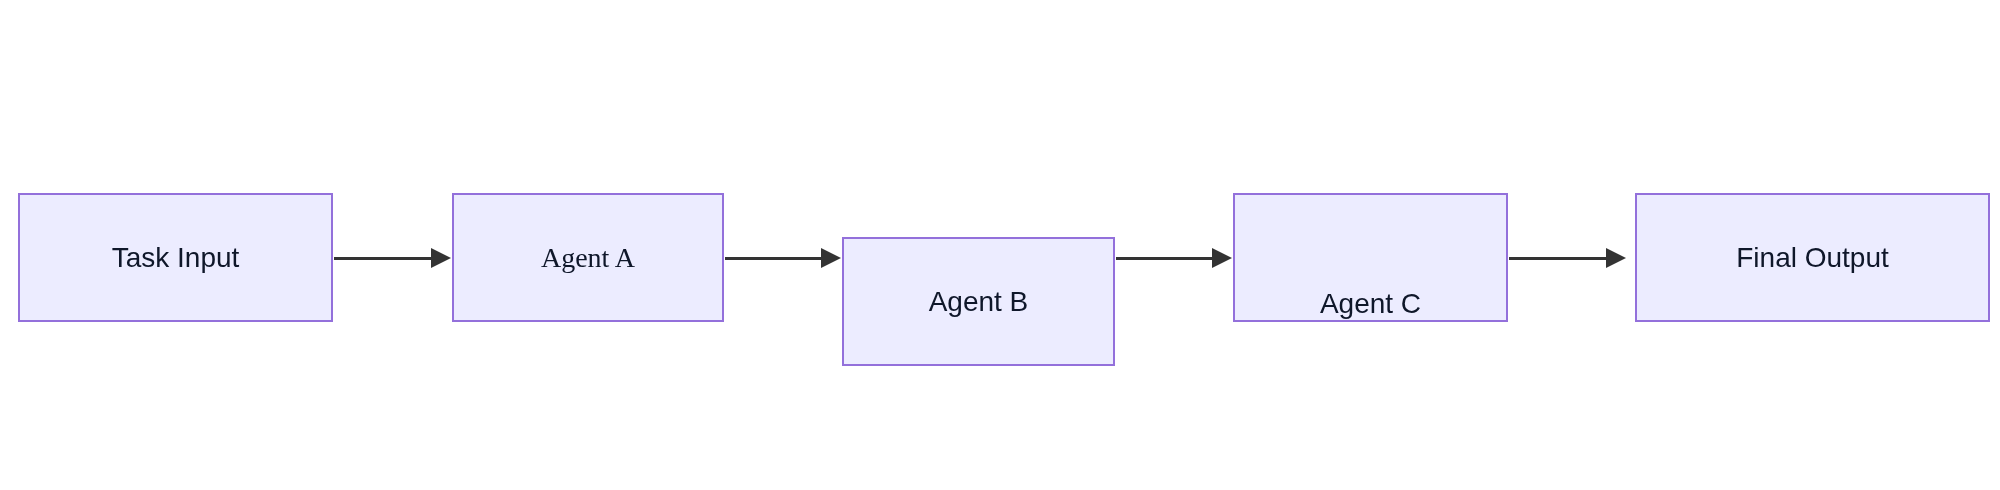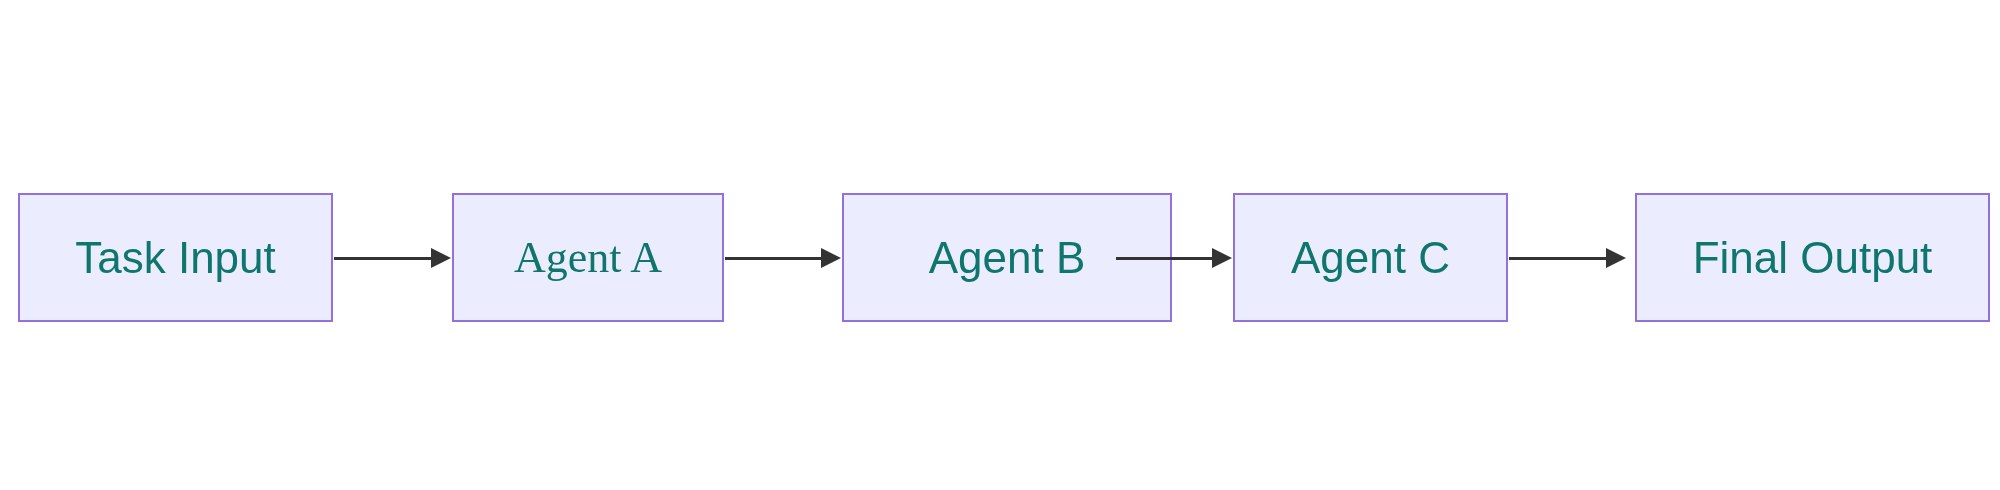--- a/index.html
+++ b/index.html
@@ -20,28 +20,28 @@
     top: 193px;
     height: 129px;
     box-sizing: border-box;
     background: #ECECFF;
     border: 2px solid #9370DB;
     display: flex;
     align-items: center;
     justify-content: center;
   }
   .node .label {
-    font-size: 44px;
-    color: #0f766e;
+    font-size: 28px;
+    color: #0f172a;
     white-space: nowrap;
   }
   .node-1 { left: 18px;   width: 315px; }
   .node-2 { left: 452px;  width: 272px; font-family: Liberation Serif, serif; }
-  .node-3 { left: 842px;  width: 330px; }
-  .node-4 { left: 1233px; width: 275px; }
+  .node-3 { left: 842px;  width: 273px; margin-top: 44px; }
+  .node-4 { left: 1233px; width: 275px; align-items: flex-end; }
   .node-5 { left: 1627px; width: 355px; margin-left: 8px; }
 
   .arrow {
     position: absolute;
     top: 248px;
     height: 20px;
     display: flex;
     align-items: center;
   }
   .arrow .line {

